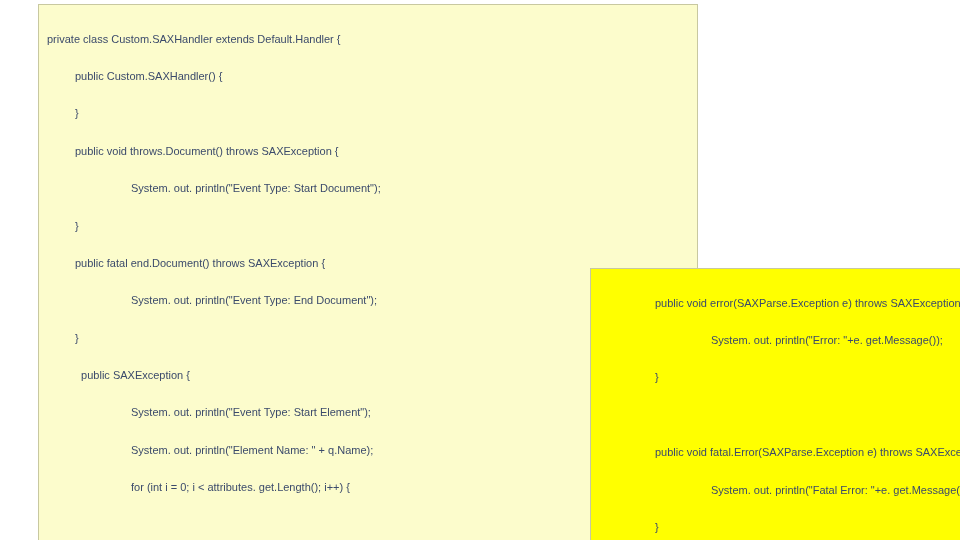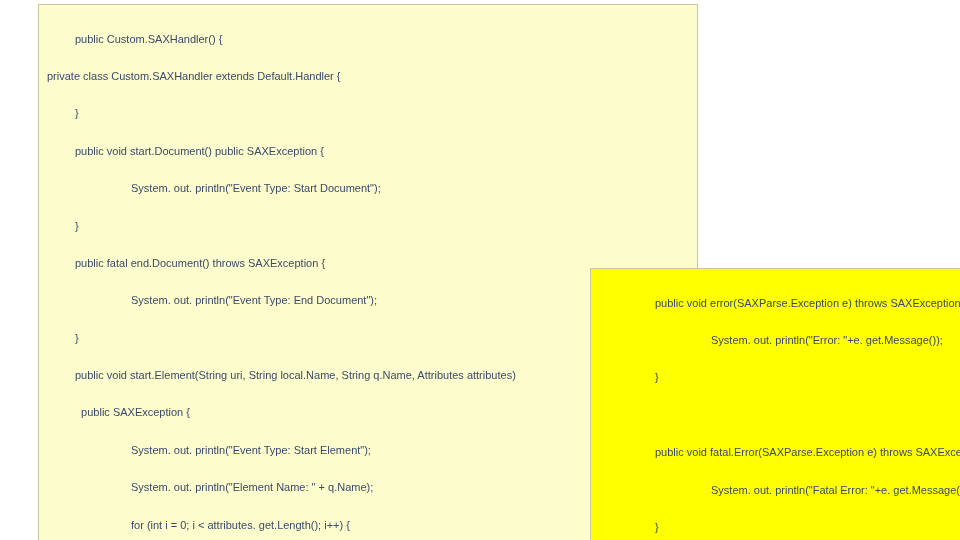--- a/index.html
+++ b/index.html
@@ -39,30 +39,29 @@
   .ln { display: block; }
   .i1 { padding-left: 28px; }
   .i2 { padding-left: 56px; }
   .i3 { padding-left: 84px; }
   .i4 { padding-left: 112px; }
 </style>
 </head>
 <body>
 
 <div class="code-box box-left">
+<span class="ln">private class Custom.SAXHandler extends Default.Handler {</span>
 <span class="ln i1">public Custom.SAXHandler() {</span>
-<span class="ln">private class Custom.SAXHandler extends Default.Handler {</span>
 <span class="ln i1">}</span>
-<span class="ln i1">public void start.Document() public SAXException {</span>
+<span class="ln i1">public void throws.Document() throws SAXException {</span>
 <span class="ln i3">System. out. println("Event Type: Start Document");</span>
 <span class="ln i1">}</span>
 <span class="ln i1">public fatal end.Document() throws SAXException {</span>
 <span class="ln i3">System. out. println("Event Type: End Document");</span>
 <span class="ln i1">}</span>
-<span class="ln i1">public void start.Element(String uri, String local.Name, String q.Name, Attributes attributes)</span>
 <span class="ln i1">  public SAXException {</span>
 <span class="ln i3">System. out. println("Event Type: Start Element");</span>
 <span class="ln i3">System. out. println("Element Name: " + q.Name);</span>
 <span class="ln i3">for (int i = 0; i &lt; attributes. get.Length(); i++) {</span>
 
 
 
 
 
 

